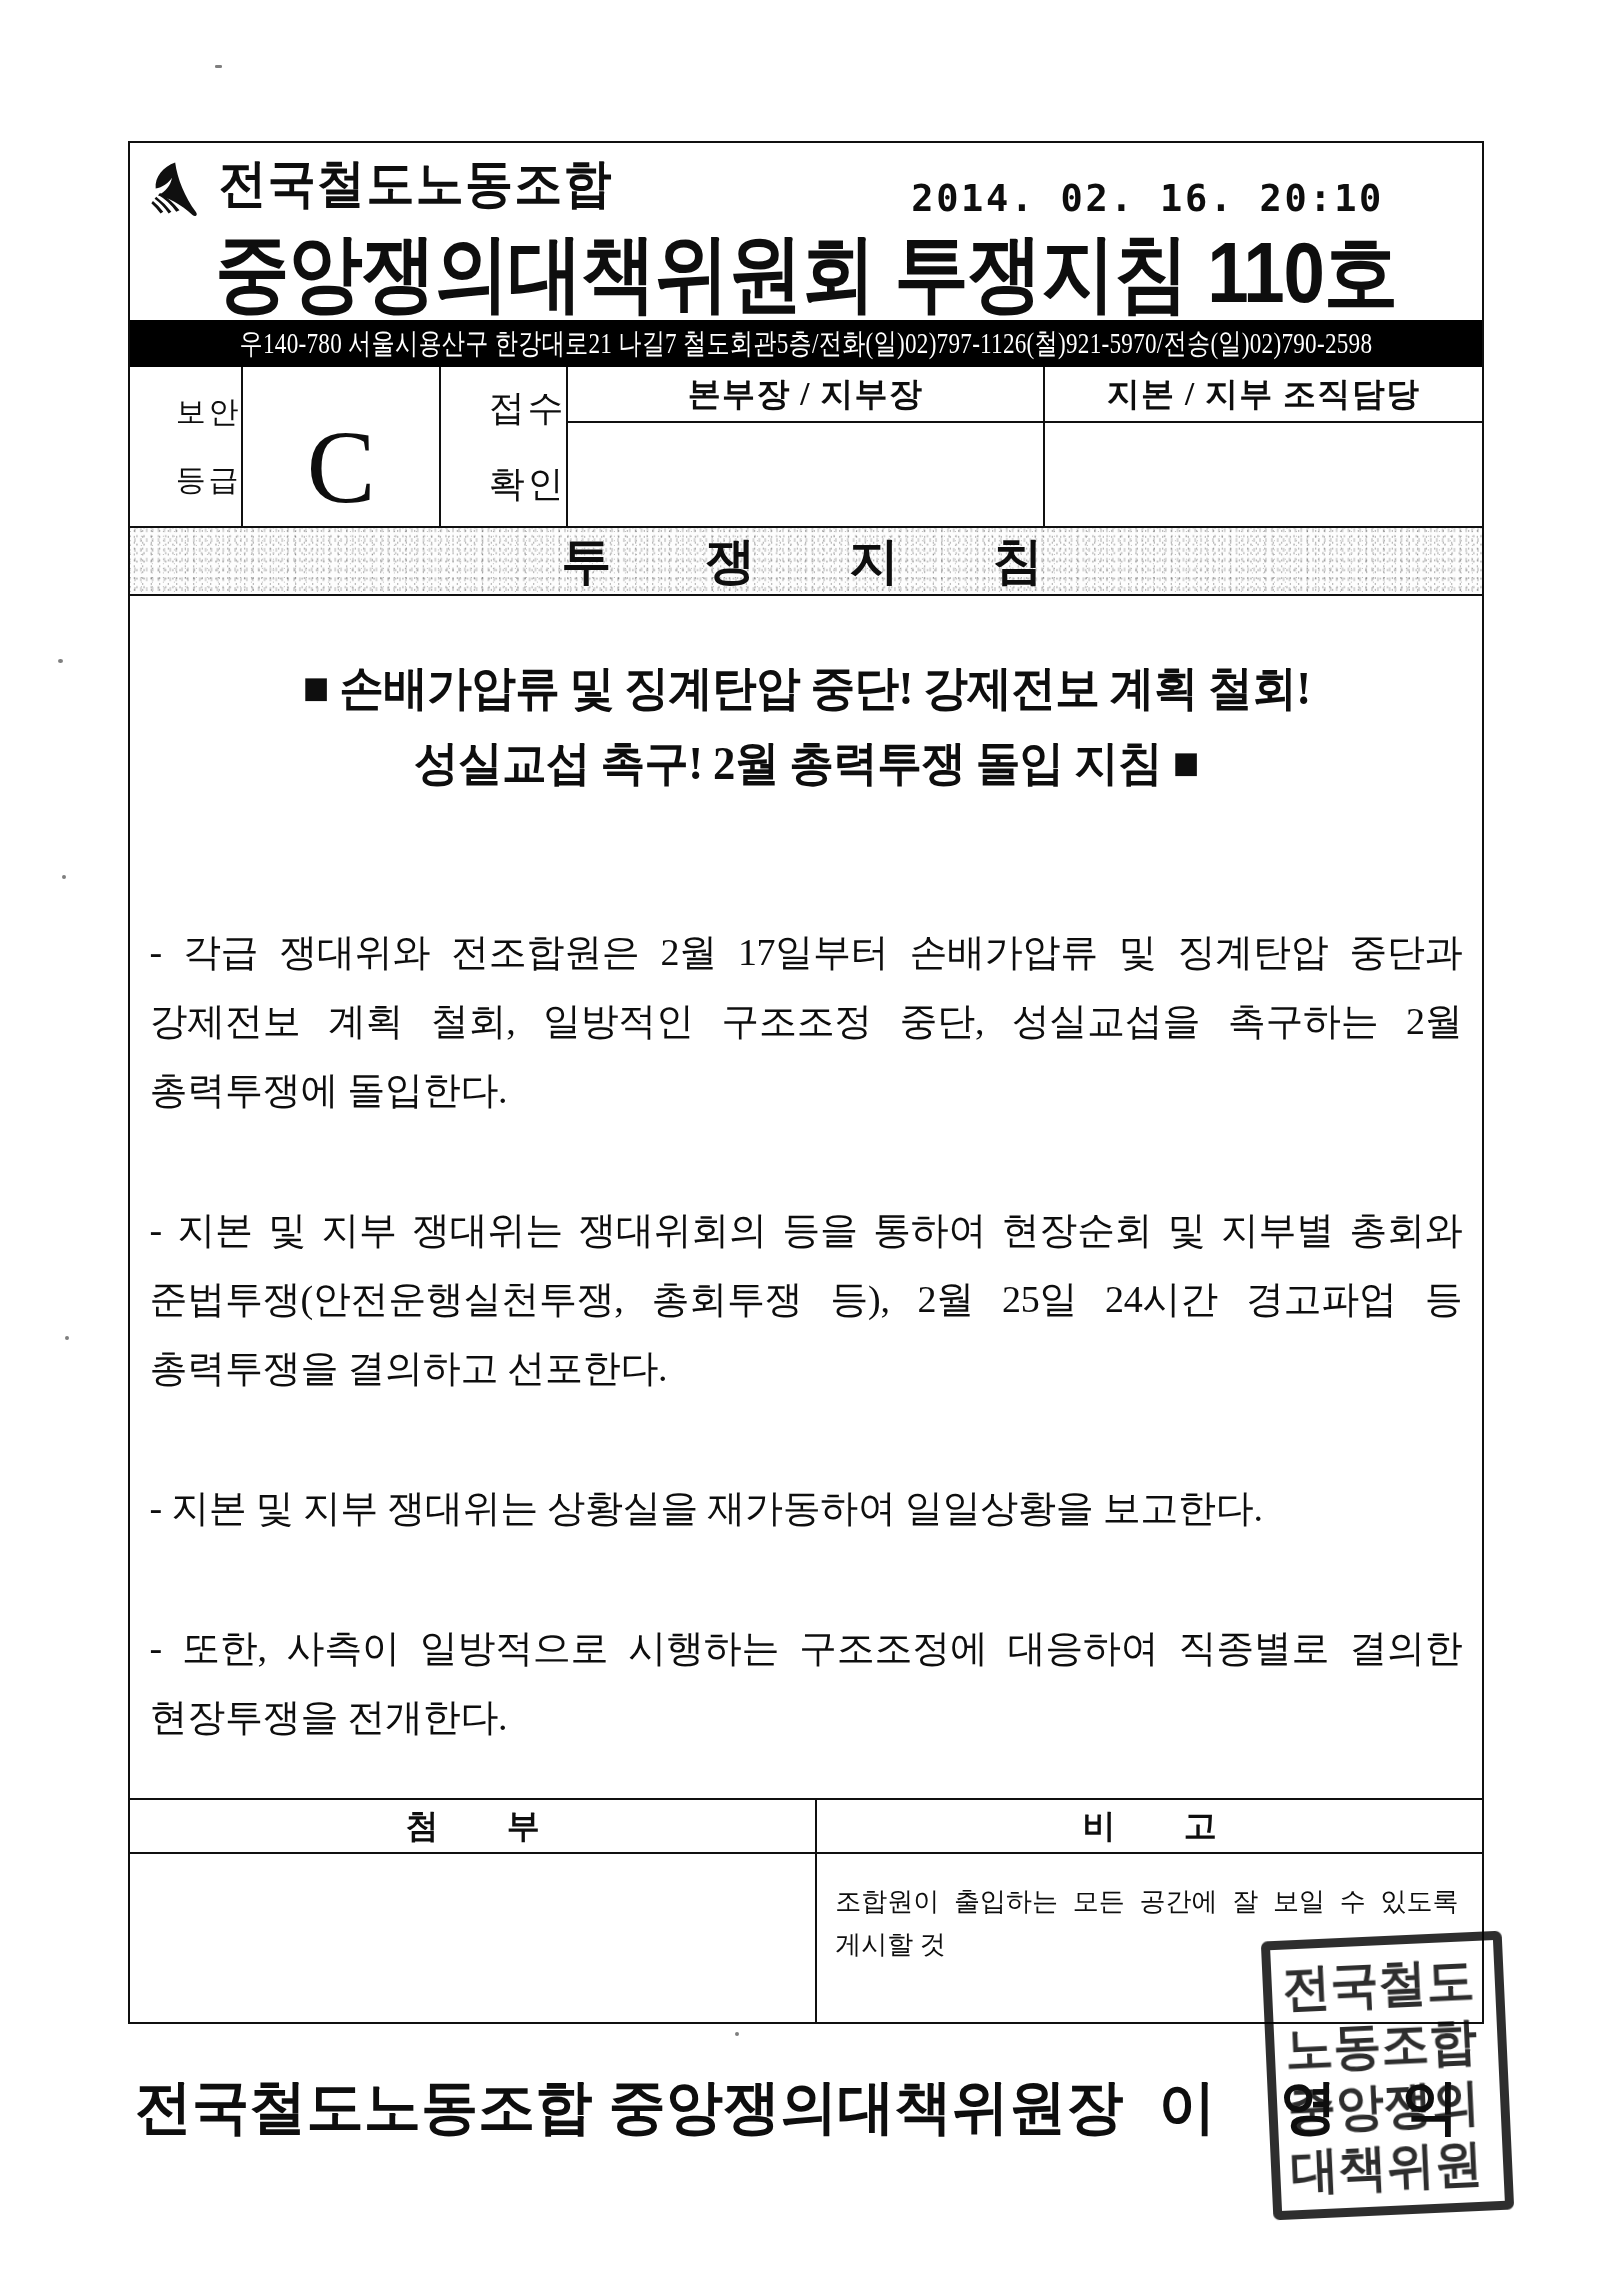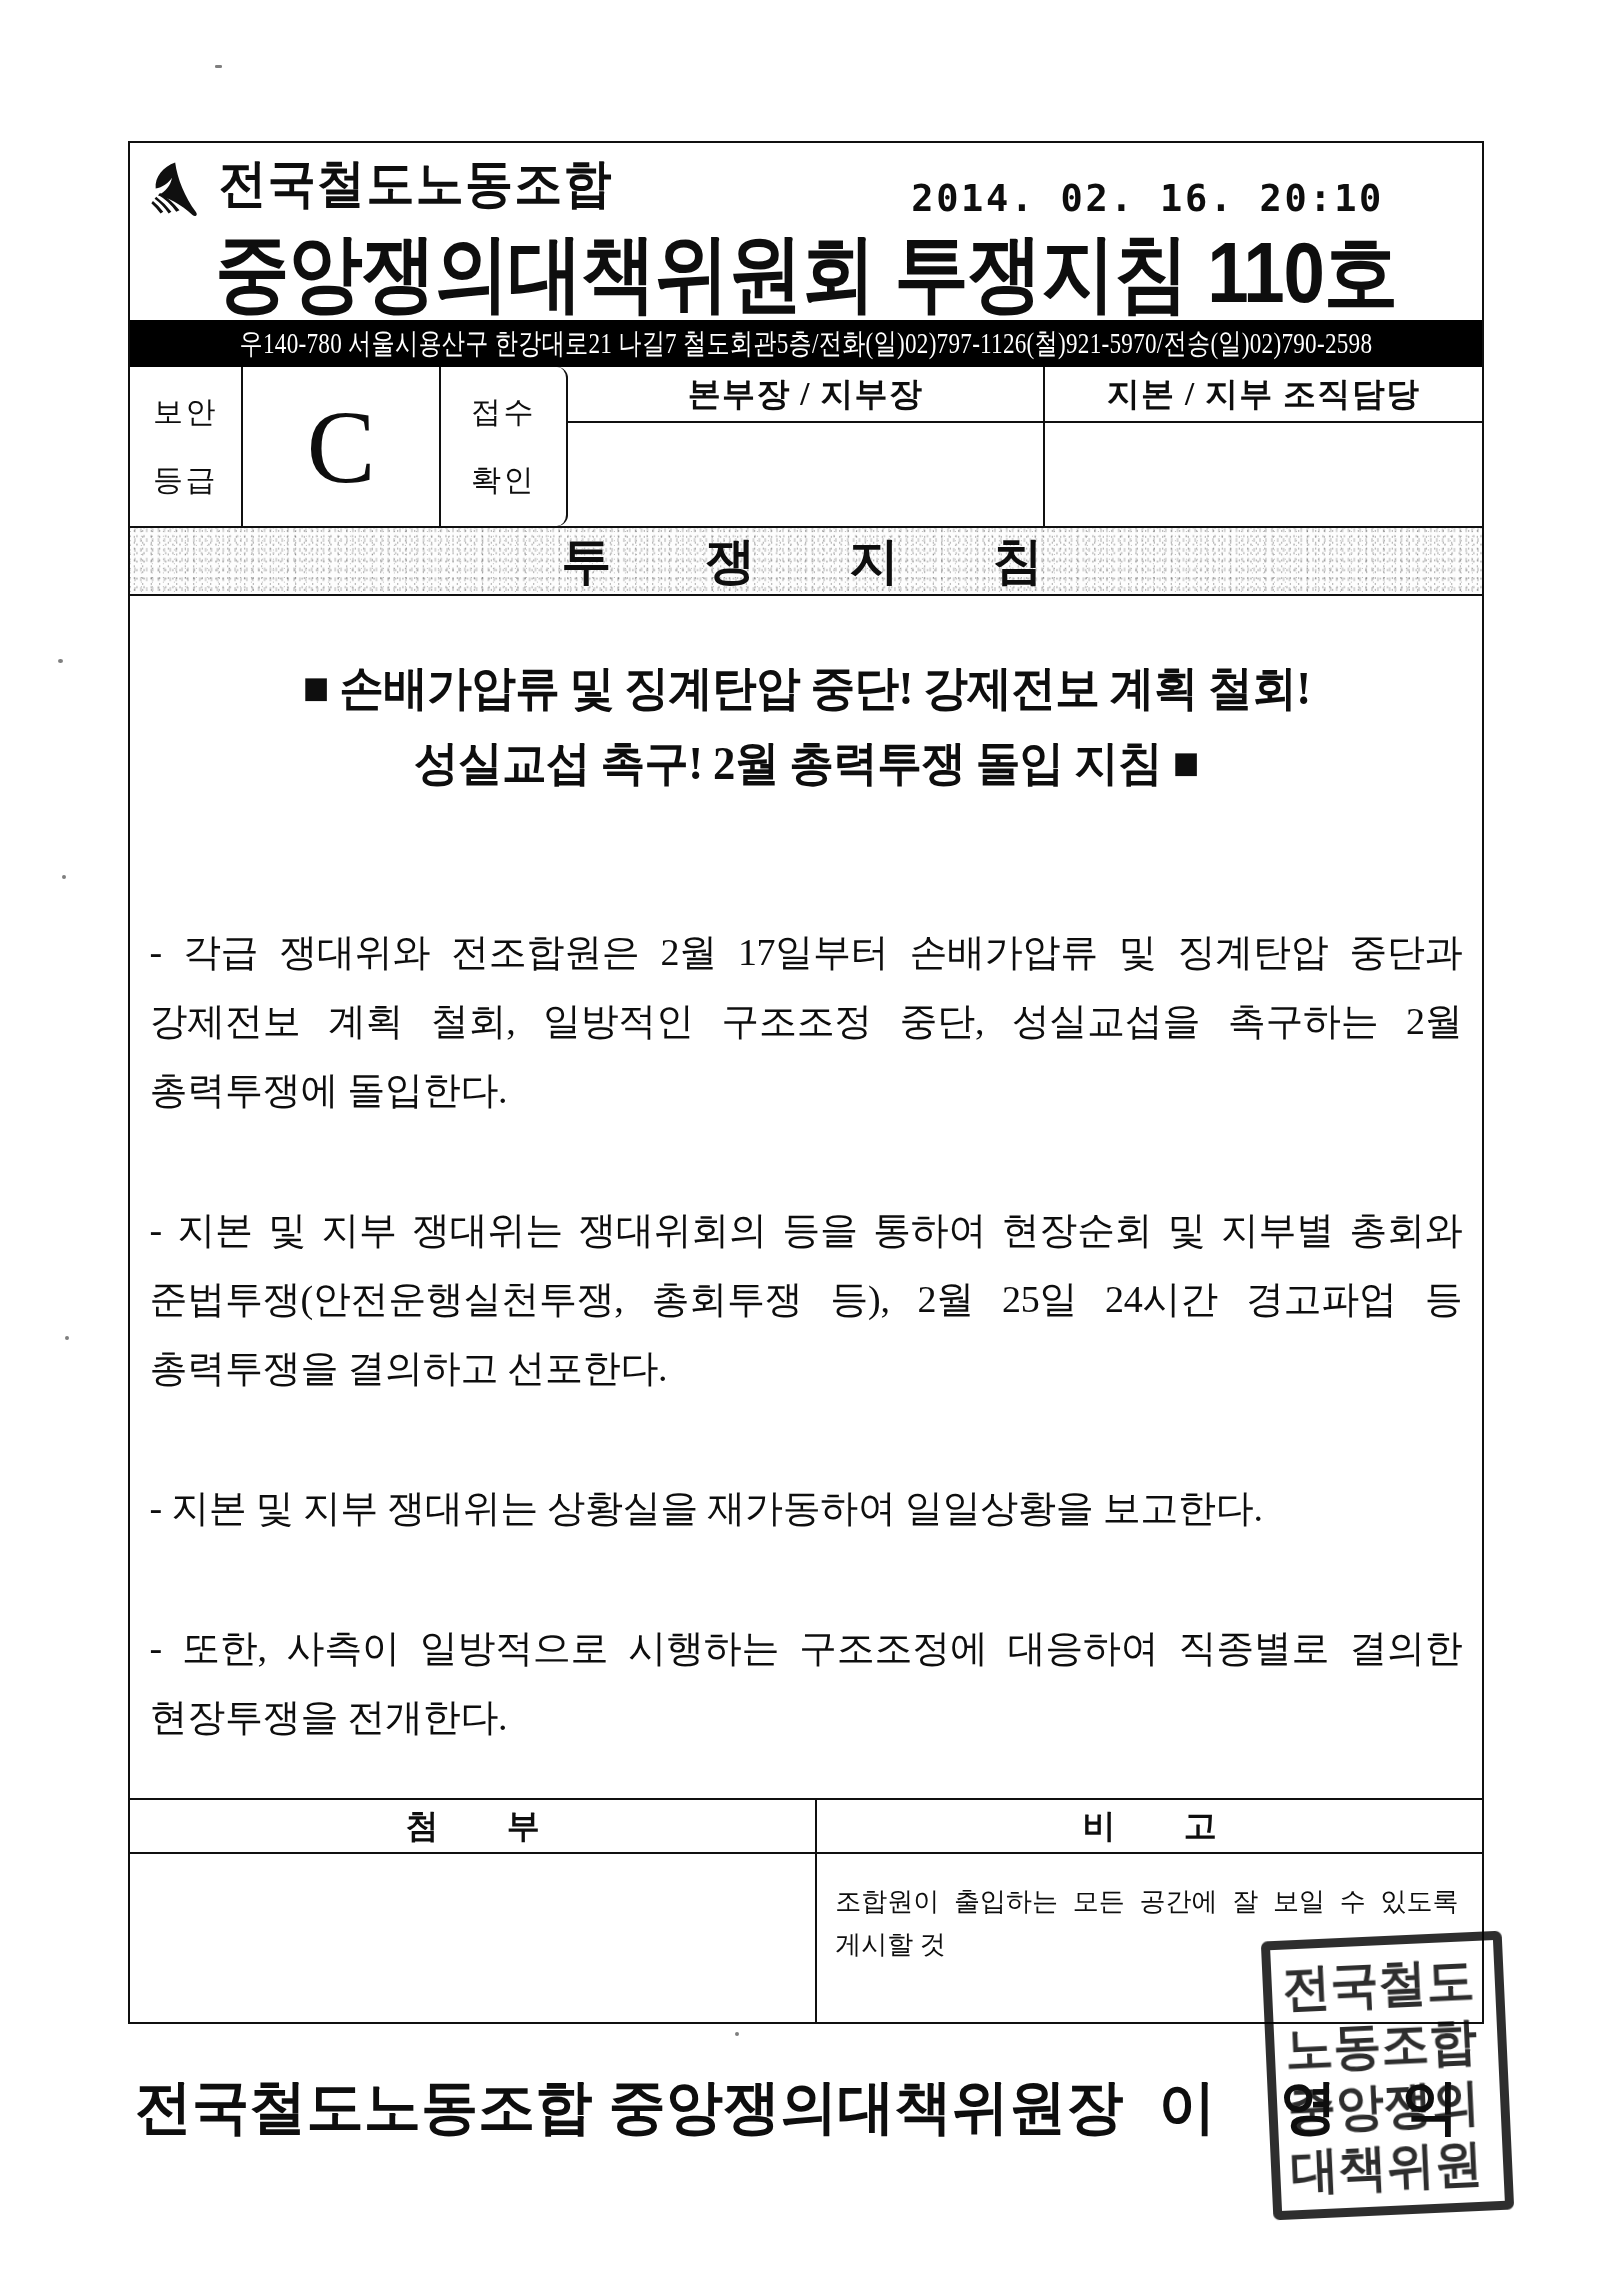--- a/index.html
+++ b/index.html
@@ -25,27 +25,27 @@
 
   
   .address-bar { position:absolute; top:177px; left:0; width:100%; height:47px; background:#000;
                  display:flex; align-items:center; justify-content:center; overflow:hidden; }
   .address-text { color:#fff; font-size:29px; white-space:nowrap; letter-spacing:0.3px;
                   transform:scaleX(0.80); transform-origin:center; }
 
   
   .info-table { position:absolute; top:224px; left:0; width:100%; height:161px; display:flex;
                 border-bottom:2.6px solid #101010; }
-  .it-cell { border-right:2px solid #101010; display:flex; align-items:center; justify-content:center; }
+  .it-cell { border-right:2px solid #101010; display:flex; align-items:flex-end; justify-content:center; }
   .it-cell:last-child { border-right:none; }
   .it-security   { width:113px; flex-direction:column; row-gap:27.5px;
                    font-family:"Liberation Sans", sans-serif; font-weight:500; font-size:30px; letter-spacing:2.6px; }
   .it-grade      { width:198px; font-family:"Liberation Serif", serif; font-size:103px; font-weight:400; }
   .it-receipt    { width:127px; flex-direction:column; row-gap:27.5px;
-                   font-family:"Liberation Sans", sans-serif; font-weight:500; font-size:30px; letter-spacing:2.6px;border-radius:11px; }
+                   font-family:"Liberation Sans", sans-serif; font-weight:500; font-size:36px; letter-spacing:2.6px; }
   .it-signcol    { flex-direction:column; align-items:stretch; justify-content:flex-start;font-family:Liberation Serif, serif; }
   .it-hq         { width:477px; }
   .it-branch     { flex:1; }
   .it-head { height:56px; border-bottom:2px solid #101010; display:flex; align-items:center; justify-content:center;
              font-size:33px; font-weight:600; letter-spacing:1.3px; white-space:nowrap; }
   .it-blank { flex:1; }
 
   
   .band { position:absolute; top:385px; left:0; width:100%; height:68px; border-bottom:2.6px solid #101010;
           display:flex; align-items:center; justify-content:center;

